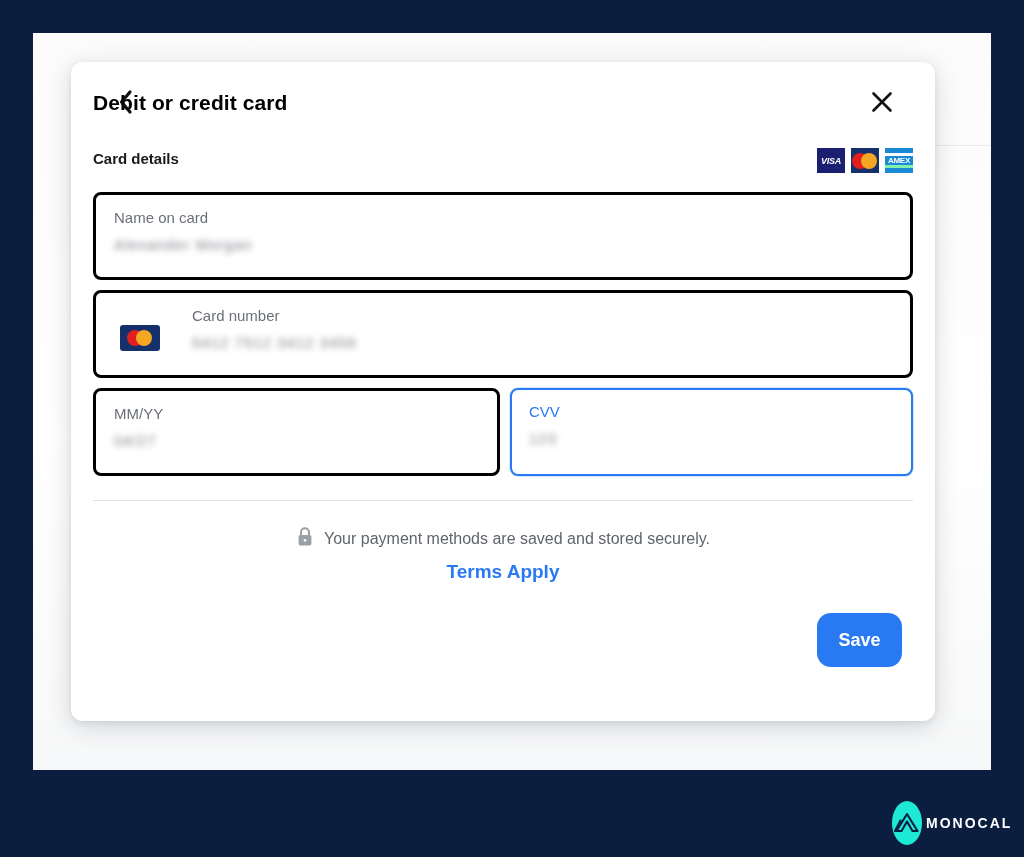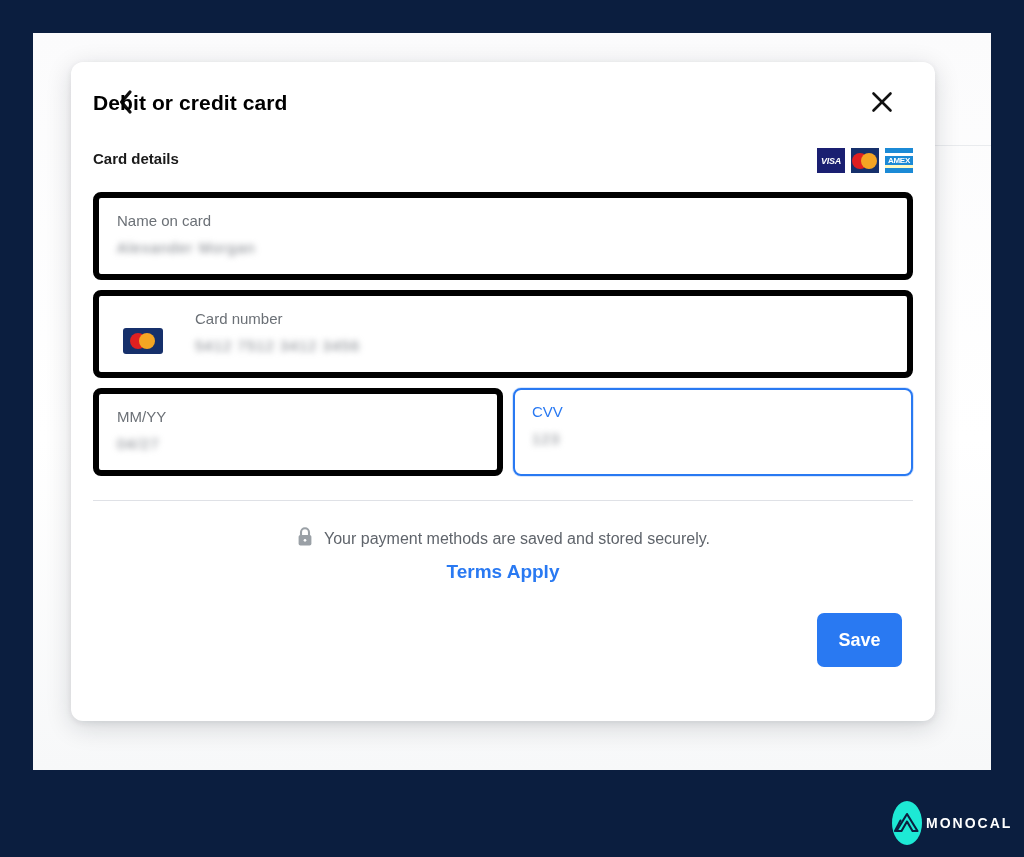--- a/index.html
+++ b/index.html
@@ -120,29 +120,29 @@
     position: absolute; top: 0;
     width: 16px; height: 16px; border-radius: 50%;
     display: block;
   }
   .mc-circles i.red  { left: 0;  background: #e02020; }
   .mc-circles i.yell { left: 9px; background: #f5a623; }
   .amex-inner {
     width: 34px; height: 15px;
     background: #1b8ad6;
     border-top: 3px solid #ffffff;
-    border-bottom: 3px solid #fef9c3;
+    border-bottom: 3px solid #86efac;
     display: flex; align-items: center; justify-content: center;
     font-size: 8px; font-weight: bold; font-style: normal; color: #ffffff;
   }
 
   
   .field {
     position: relative;
-    border: 6px solid #000000;
+    border: 3px solid #000000;
     border-radius: 8px;
     background: #ffffff;
     margin-bottom: 10px;
     padding: 13px 18px 14px 18px;
     height: 88px;
   }
   .field.row-with-icon { padding-left: 96px; }
   .field-label {
     font-size: 15px;
     color: #6b7076;
@@ -218,21 +218,21 @@
     display: flex;
     justify-content: flex-end;
     padding-right: 11px;
   }
   .save-btn {
     background: #2979f2;
     color: #ffffff;
     font-size: 18px;
     font-weight: bold;
     border: none;
-    border-radius: 7px;
+    border-radius: 14px;
     width: 85px;
     height: 54px;
     cursor: pointer;
     font-family: "Liberation Sans", sans-serif;
   }
 
   
   #watermark {
     position: absolute;
     right: 22px; bottom: 12px;

